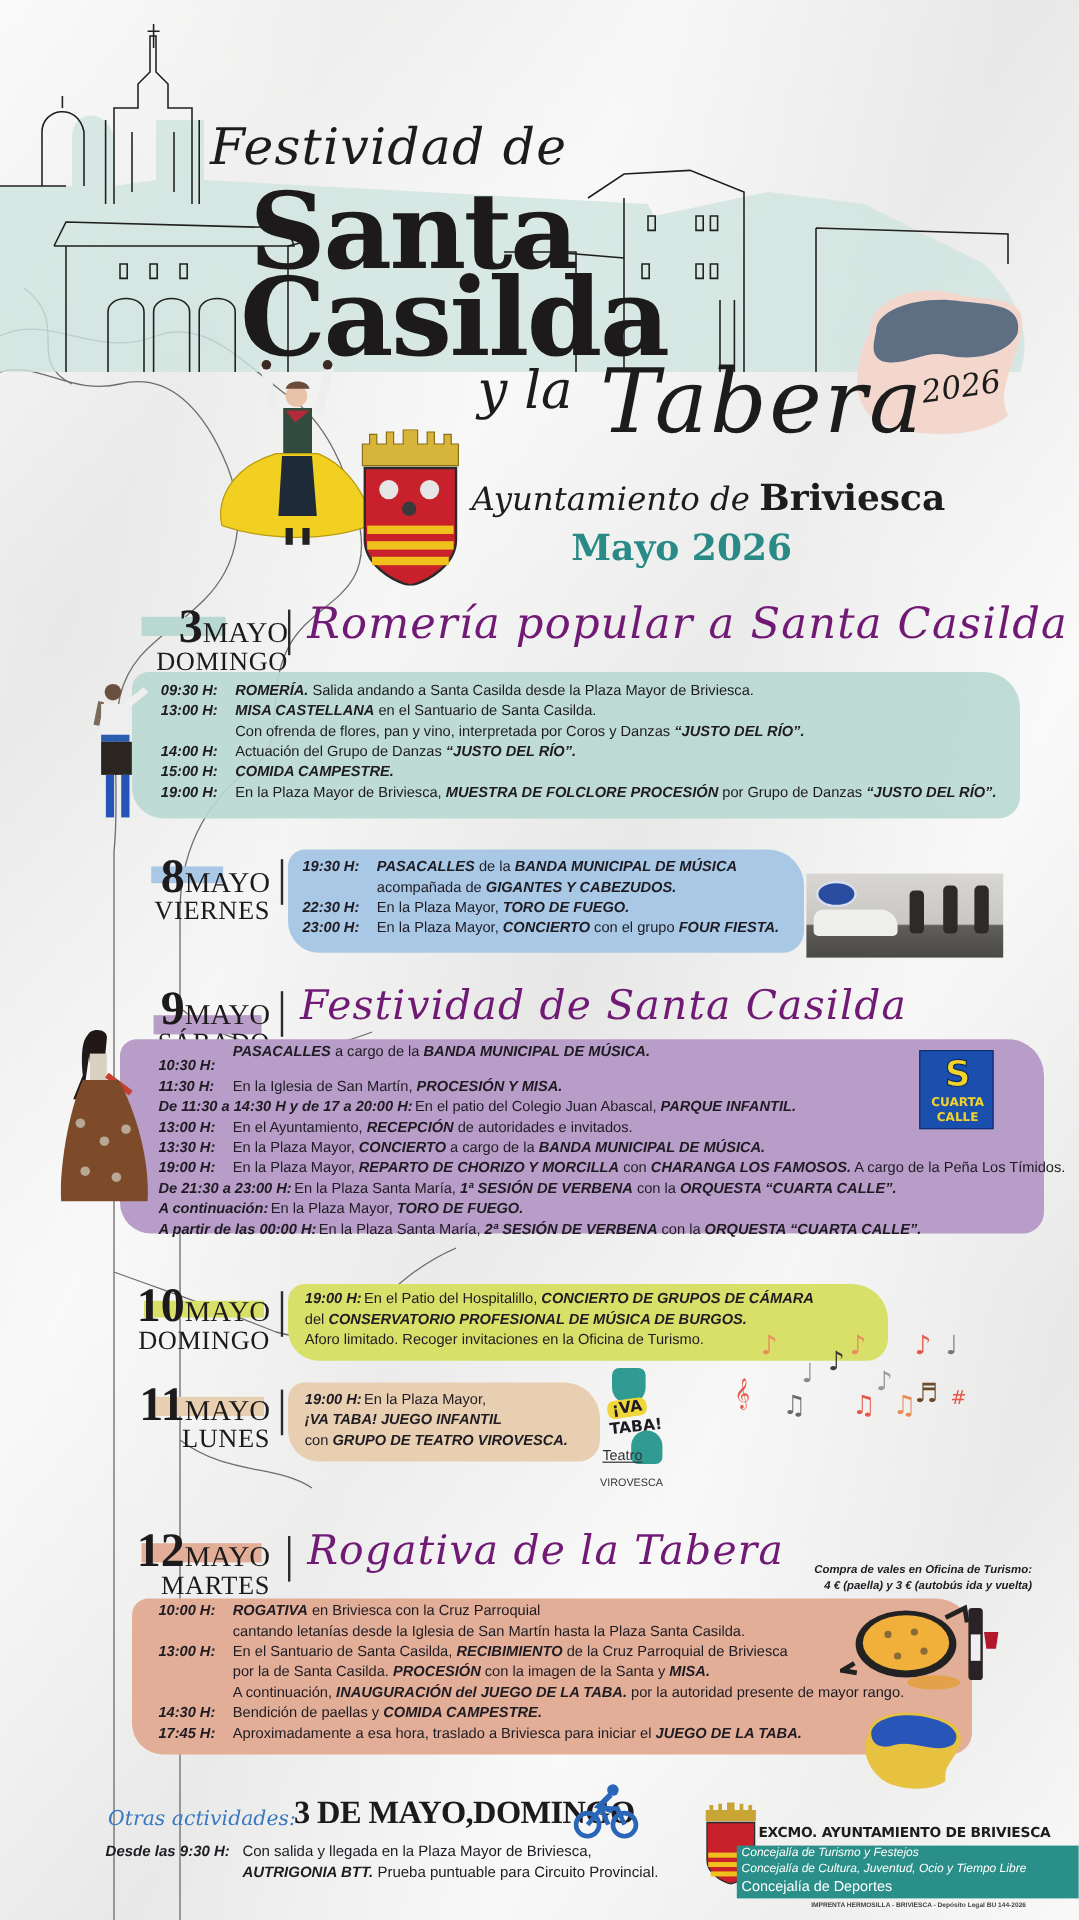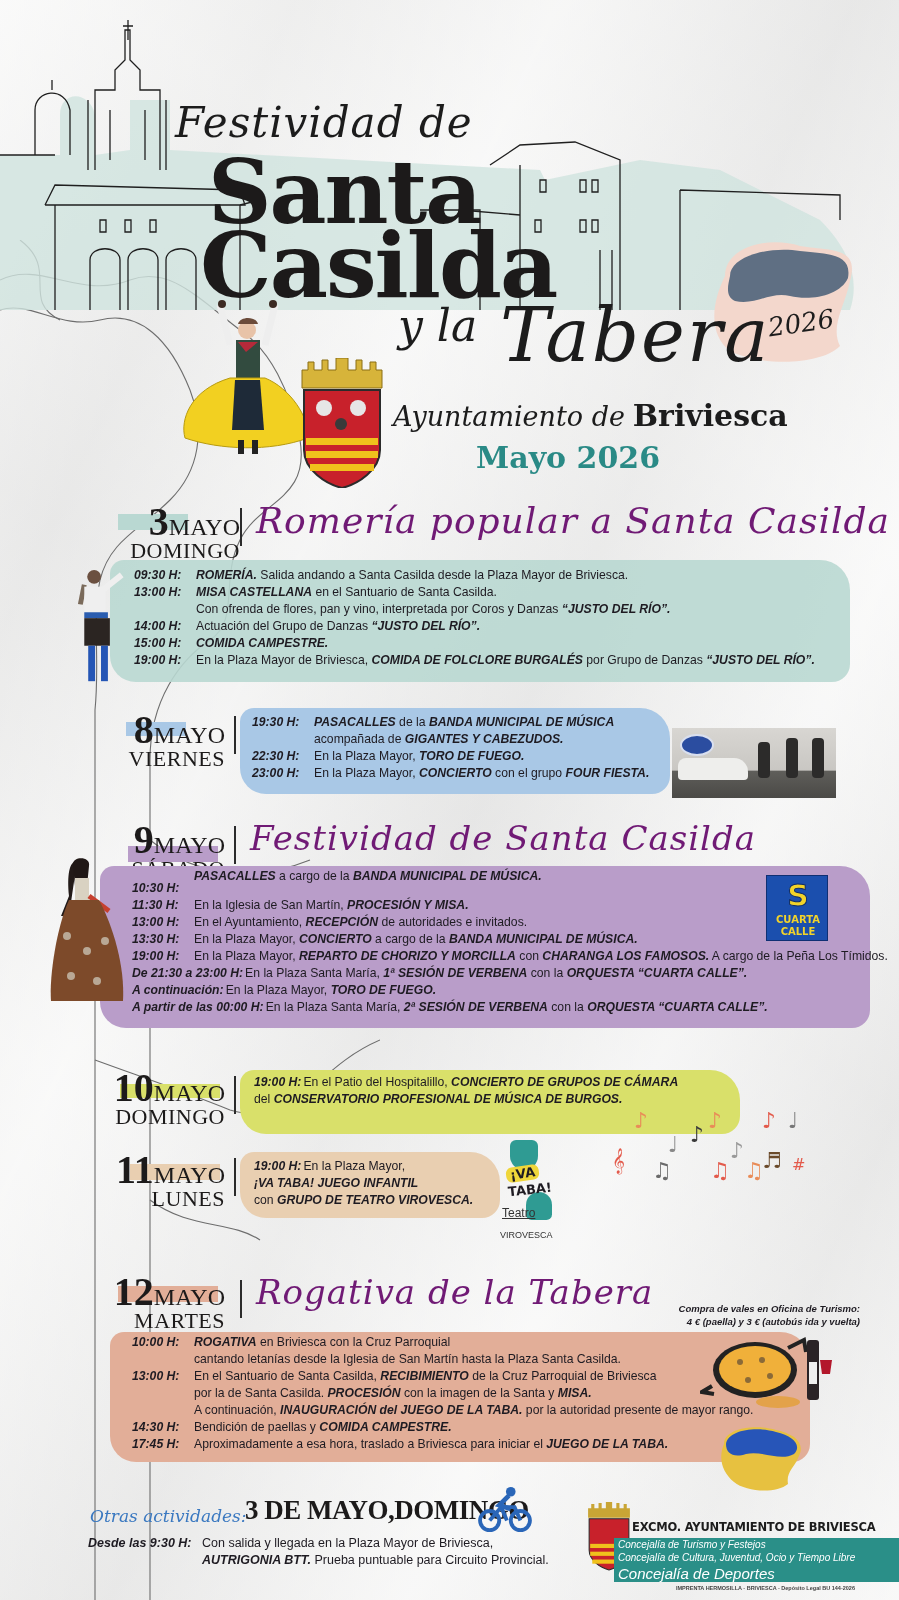--- a/index.html
+++ b/index.html
@@ -211,21 +211,21 @@
     <div class="ev">
       <span class="t" style="width: 62px;">14:00 H:</span>
       <span class="d"><span>Actuación del Grupo de Danzas </span><b>“JUSTO DEL RÍO”.</b></span>
     </div>
     <div class="ev">
       <span class="t" style="width: 62px;">15:00 H:</span>
       <span class="d"><b>COMIDA CAMPESTRE.</b></span>
     </div>
     <div class="ev">
       <span class="t" style="width: 62px;">19:00 H:</span>
-      <span class="d"><span>En la Plaza Mayor de Briviesca, </span><b>COMIDA DE FOLCLORE BURGALÉS</b><span> por Grupo de Danzas </span><b>“JUSTO DEL RÍO”.</b></span>
+      <span class="d"><span>En la Plaza Mayor de Briviesca, </span><b>MUESTRA DE FOLCLORE PROCESIÓN</b><span> por Grupo de Danzas </span><b>“JUSTO DEL RÍO”.</b></span>
     </div>
   </div>
 
 <div class="date-hl abs" style="left:126px;top:722px;width:60px;height:14px;background:#a9c8e6;z-index:0;"></div>
 <div class="date-block" style="left:110px;top:710px;width:115px;">
   <span class="num">8</span><span class="month">MAYO</span>
   <span class="dow">VIERNES</span>
 </div>
 <div class="divider" style="left:234px;top:716px;height:38px;"></div>
 <div class="band" style="left:240px;top:708px;width:430px;height:86px;background:#a9c8e6;"></div>
@@ -281,20 +281,24 @@
 <div class="events" style="left:132px;top:868px;" id="ev2">
     <div class="ev">
       <span class="t" style="width: 62px; margin-top: 12px;">10:30 H:</span>
       <span class="d"><b>PASACALLES</b><span> a cargo de la </span><b>BANDA MUNICIPAL DE MÚSICA.</b></span>
     </div>
     <div class="ev">
       <span class="t" style="width: 62px;">11:30 H:</span>
       <span class="d"><span>En la Iglesia de San Martín, </span><b>PROCESIÓN Y MISA.</b></span>
     </div>
     <div class="ev">
+      <span class="t" style="margin-right: 2px;">De 11:30 a 14:30 H y de 17 a 20:00 H:</span>
+      <span class="d"><span> En el patio del Colegio Juan Abascal, </span><b>PARQUE INFANTIL.</b></span>
+    </div>
+    <div class="ev">
       <span class="t" style="width: 62px;">13:00 H:</span>
       <span class="d"><span>En el Ayuntamiento, </span><b>RECEPCIÓN</b><span> de autoridades e invitados.</span></span>
     </div>
     <div class="ev">
       <span class="t" style="width: 62px;">13:30 H:</span>
       <span class="d"><span>En la Plaza Mayor, </span><b>CONCIERTO</b><span> a cargo de la </span><b>BANDA MUNICIPAL DE MÚSICA.</b></span>
     </div>
     <div class="ev">
       <span class="t" style="width: 62px;">19:00 H:</span>
       <span class="d"><span>En la Plaza Mayor, </span><b>REPARTO DE CHORIZO Y MORCILLA</b><span> con </span><b>CHARANGA LOS FAMOSOS.</b><span> A cargo de la Peña Los Tímidos.</span></span>
@@ -325,20 +329,23 @@
 </div>
 <div class="divider" style="left:234px;top:1076px;height:38px;"></div>
 <div class="band" style="left:240px;top:1070px;width:500px;height:64px;background:#d9e06a;"></div>
 <div class="events" style="left:254px;top:1074px;" id="ev3">
     <div class="ev">
       <span class="t" style="margin-right: 2px;">19:00 H:</span>
       <span class="d"><span> En el Patio del Hospitalillo, </span><b>CONCIERTO DE GRUPOS DE CÁMARA</b></span>
     </div>
     <div class="ev cont" style="padding-left: 0px;">
       <span class="d"><span>del </span><b>CONSERVATORIO PROFESIONAL DE MÚSICA DE BURGOS.</b></span>
+    </div>
+    <div class="ev cont" style="padding-left: 0px;">
+      <span class="d"><span>Aforo limitado. Recoger invitaciones en la Oficina de Turismo.</span></span>
     </div>
   </div>
 
 <svg class="abs" viewBox="0 0 200 90" style="left:612px;top:1108px;width:200px;height:90px;">
   <g font-family="DejaVu Sans, sans-serif" font-size="22">
     <text x="0" y="60" fill="#e35a4b">𝄞</text>
     <text x="22" y="20" fill="#e98c58">♪</text>
     <text x="40" y="70" fill="#6a6a6a">♫</text>
     <text x="56" y="44" fill="#888">♩</text>
     <text x="78" y="34" fill="#3a3a3a">♪</text>
@@ -464,15 +471,15 @@
   <path d="M4,30 L4,12 L10,12 L10,4 L16,4 L16,12 L24,12 L24,2 L30,2 L30,12 L38,12 L38,0 L50,0 L50,12 L58,12 L58,2 L64,2 L64,12 L72,12 L72,4 L78,4 L78,12 L84,12 L84,30 Z" fill="#c9a535"></path>
   <path d="M6,32 L82,32 L82,92 C82,112 60,126 44,130 C28,126 6,112 6,92 Z" fill="#c8212b" stroke="#2b2b2b" stroke-width="2"></path>
   <rect x="8" y="80" width="72" height="8" fill="#f0c11c"></rect>
     <rect x="8" y="95" width="72" height="8" fill="#f0c11c"></rect>
     <rect x="12" y="110" width="64" height="8" fill="#f0c11c"></rect>
 </svg>
 <div class="abs" style="left:632px;top:1520px;font-family:'DejaVu Sans',sans-serif;font-weight:bold;font-size:11.5px;color:#1c1c1c;letter-spacing:-0.2px;text-align:right;">EXCMO. AYUNTAMIENTO DE BRIVIESCA</div>
 <div class="footer-bar">
   <div style="position:absolute;left:4px;top:1px;font-size:10px;font-style:italic;color:#fff;">Concejalía de Turismo y Festejos</div>
   <div style="position:absolute;left:4px;top:14px;font-size:10px;font-style:italic;color:#fff;">Concejalía de Cultura, Juventud, Ocio y Tiempo Libre</div>
-  <div style="position:absolute;left:4px;top:27px;font-size:15px;font-style:italic;color:#fff;">Concejalía de Deportes</div>
+  <div style="position:absolute;left:4px;top:27px;font-size:12px;color:#fff;">Concejalía de Deportes</div>
 </div>
 <div class="abs" style="left:676px;top:1585px;font-size:5.5px;font-weight:bold;color:#444;">IMPRENTA HERMOSILLA - BRIVIESCA - Depósito Legal BU 144-2026</div>
 
 </body></html>

